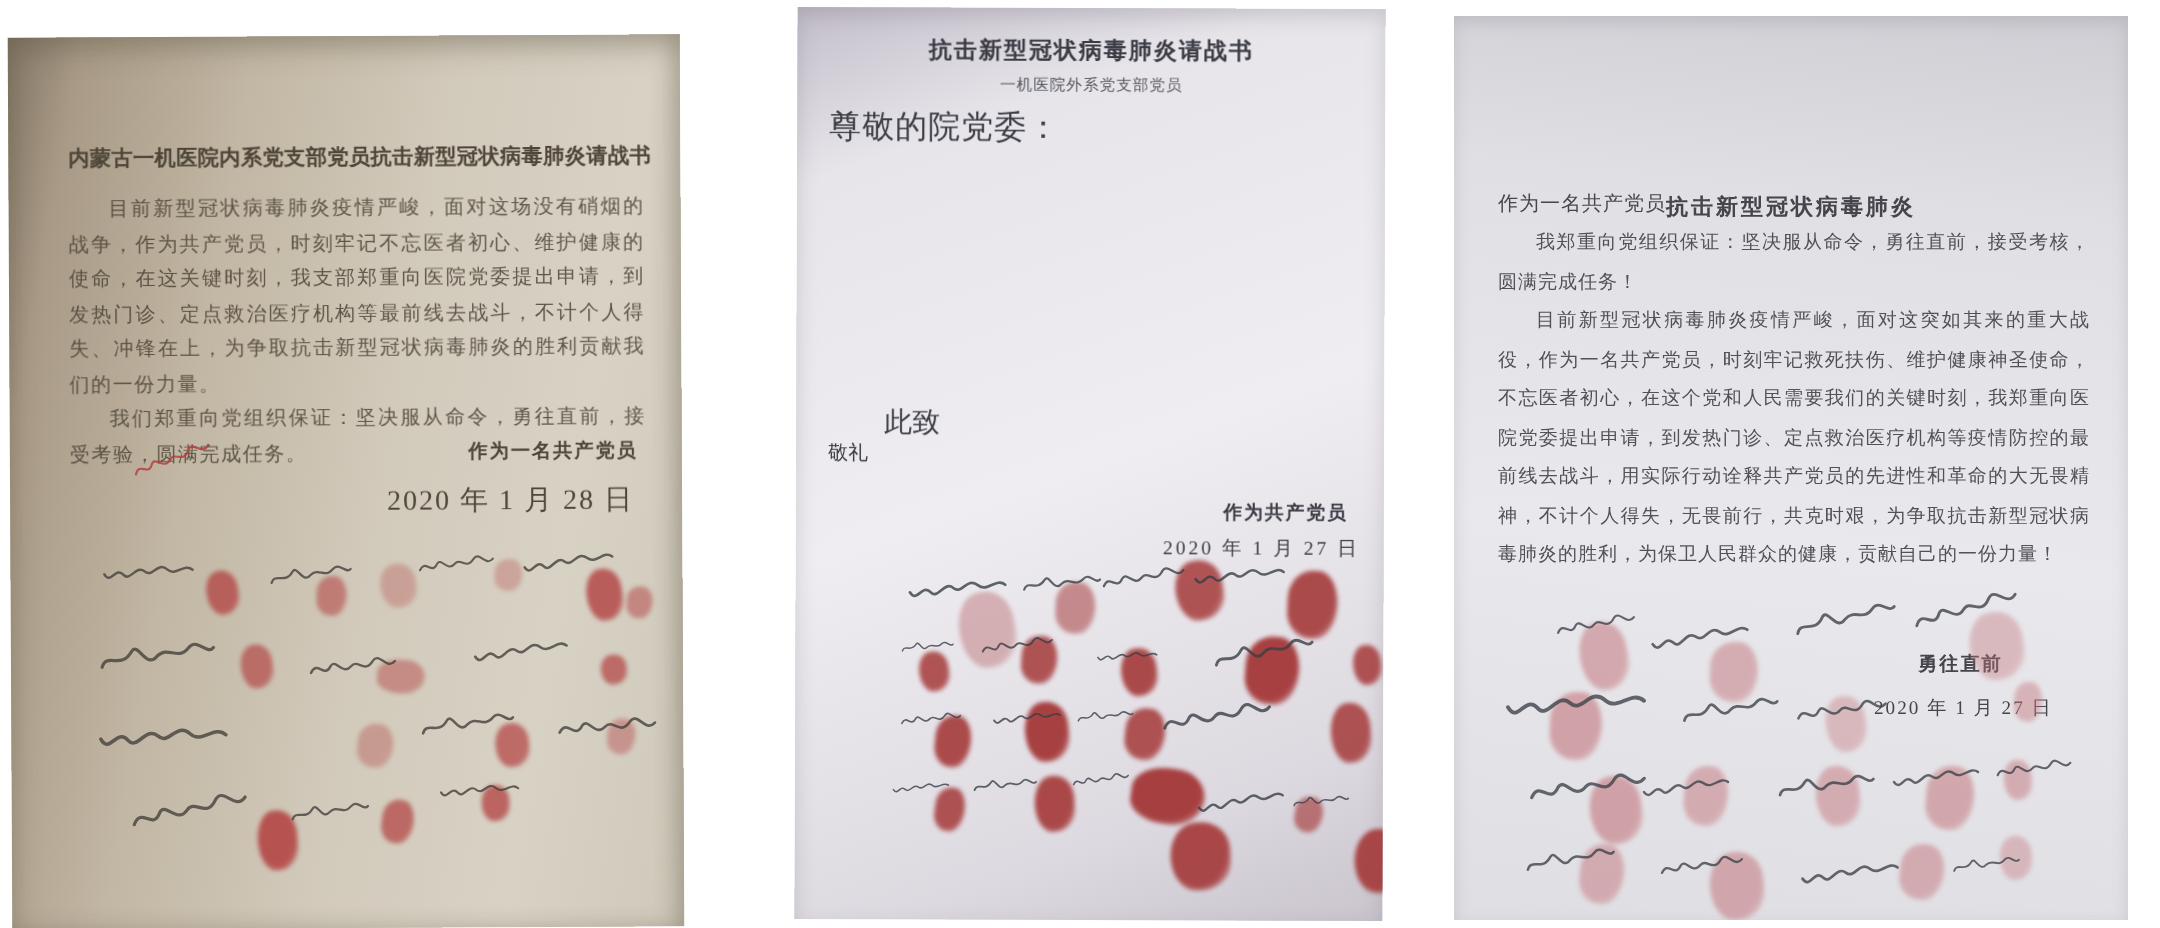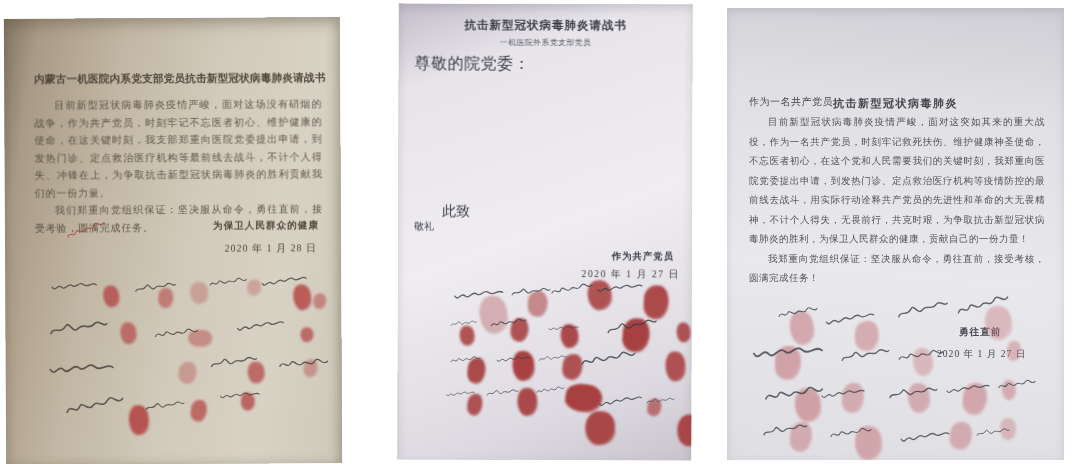--- a/index.html
+++ b/index.html
@@ -18,21 +18,21 @@
     background:linear-gradient(186deg,#cfced4 0%,#e0dfe4 22%,#e9e8ec 58%,#dfdee2 100%);
     box-shadow:inset 0 3px 8px rgba(110,108,118,.22);}
   .txt{position:absolute;filter:blur(.25px);}
   .jbody{text-align:justify;}
   .jbody p{margin:0;text-indent:2em;}
   
   .d1{color:#4e4639;}
   .d1-title{left:30px;top:54px;font-size:10.6px;font-weight:bold;white-space:nowrap;letter-spacing:.2px;}
   .d1-body{left:30px;top:78px;width:288px;font-size:10px;line-height:17.5px;letter-spacing:.8px;opacity:.88;}
   .d1-sign{right:22px;top:202px;font-size:9.6px;font-weight:bold;letter-spacing:1px;}
-  .d1-date{right:24px;top:224px;font-size:10px;letter-spacing:1px;text-align:center;}
+  .d1-date{right:24px;top:224px;font-size:14px;letter-spacing:1px;text-align:center;}
   
   .d2{color:#3c3c46;}
   .d2-title{left:0;top:14px;width:100%;text-align:center;font-size:11.5px;font-weight:bold;letter-spacing:1px;}
   .d2-subtitle{left:0;top:33px;width:100%;text-align:center;font-size:7.8px;letter-spacing:.5px;opacity:.85;}
   .d2-salutation{left:16px;top:50px;font-size:16px;letter-spacing:.5px;}
   .d2-body{left:16px;top:68px;width:262px;font-size:9.4px;line-height:18.5px;letter-spacing:.2px;opacity:.92;}
   .d2-closing1{left:44px;top:199px;font-size:14px;}
   .d2-closing2{left:16px;top:216px;font-size:10px;}
   .d2-sign{right:18px;top:246px;font-size:9.4px;font-weight:bold;letter-spacing:1px;}
   .d2-date{right:12px;top:264px;font-size:9.8px;letter-spacing:1.5px;}
@@ -56,21 +56,21 @@
 <body>
 
 <div id="stage">
 
   <div class="photo photo-left d1">
     <div class="txt d1-title">内蒙古一机医院内系党支部党员抗击新型冠状病毒肺炎请战书</div>
     <div class="txt d1-body jbody">
       <p>目前新型冠状病毒肺炎疫情严峻，面对这场没有硝烟的战争，作为共产党员，时刻牢记不忘医者初心、维护健康的使命，在这关键时刻，我支部郑重向医院党委提出申请，到发热门诊、定点救治医疗机构等最前线去战斗，不计个人得失、冲锋在上，为争取抗击新型冠状病毒肺炎的胜利贡献我们的一份力量。</p>
       <p>我们郑重向党组织保证：坚决服从命令，勇往直前，接受考验，圆满完成任务。</p>
     </div>
-    <div class="txt d1-sign">为保卫人民群众的健康</div>
+    <div class="txt d1-sign">作为一名共产党员</div>
     <div class="txt d1-date">2020 年 1 月 28 日</div>
     <div class="stamps">
         <div class="print" style="left: 98px; top: 267px; width: 16px; height: 22px; opacity: 0.75; background: radial-gradient(at 45% 42%, rgb(178, 64, 64) 0%, rgb(178, 64, 64) 62%, transparent 95%); transform: rotate(-10deg);"></div>
         <div class="print" style="left: 153px; top: 270px; width: 15px; height: 20px; opacity: 0.55; background: radial-gradient(at 45% 42%, rgb(178, 64, 64) 0%, rgb(178, 64, 64) 62%, transparent 95%); transform: rotate(1deg);"></div>
         <div class="print" style="left: 185px; top: 264px; width: 18px; height: 22px; opacity: 0.3; background: radial-gradient(at 45% 42%, rgb(178, 64, 64) 0%, rgb(178, 64, 64) 62%, transparent 95%); transform: rotate(-9deg);"></div>
         <div class="print" style="left: 242px; top: 262px; width: 14px; height: 16px; opacity: 0.3; background: radial-gradient(at 45% 42%, rgb(178, 64, 64) 0%, rgb(178, 64, 64) 62%, transparent 95%); transform: rotate(2deg);"></div>
         <div class="print" style="left: 288px; top: 267px; width: 18px; height: 26px; opacity: 0.8; background: radial-gradient(at 45% 42%, rgb(178, 64, 64) 0%, rgb(178, 64, 64) 62%, transparent 95%); transform: rotate(-8deg);"></div>
         <div class="print" style="left: 308px; top: 276px; width: 13px; height: 16px; opacity: 0.5; background: radial-gradient(at 45% 42%, rgb(178, 64, 64) 0%, rgb(178, 64, 64) 62%, transparent 95%); transform: rotate(3deg);"></div>
         <div class="print" style="left: 115px; top: 304px; width: 16px; height: 22px; opacity: 0.65; background: radial-gradient(at 45% 42%, rgb(178, 64, 64) 0%, rgb(178, 64, 64) 62%, transparent 95%); transform: rotate(-7deg);"></div>
         <div class="print" style="left: 183px; top: 312px; width: 24px; height: 17px; opacity: 0.45; background: radial-gradient(at 45% 42%, rgb(178, 64, 64) 0%, rgb(178, 64, 64) 62%, transparent 95%); transform: rotate(4deg);"></div>
@@ -205,22 +205,22 @@
         <svg class="sig" viewBox="0 0 100 30" width="30" height="10" style="left: 248px; top: 391px; transform: rotate(-4deg);">
           <path d="M5,20 C10,8 20,24 30,10 C36,2 40,26 50,16 C60,8 66,22 76,12 C84,4 90,20 96,14" fill="none" stroke="#3a3e46" stroke-width="2.6" stroke-linecap="round" opacity="0.8"></path>
         </svg>
       </div>
   </div>
 
   <div class="photo photo-right d3">
     <div class="txt d3-t2">抗击新型冠状病毒肺炎</div>
     <div class="txt d3-salutation">作为一名共产党员：</div>
     <div class="txt d3-body jbody">
+      <p>我郑重向党组织保证：坚决服从命令，勇往直前，接受考核，圆满完成任务！</p>
       <p>目前新型冠状病毒肺炎疫情严峻，面对这突如其来的重大战役，作为一名共产党员，时刻牢记救死扶伤、维护健康神圣使命，不忘医者初心，在这个党和人民需要我们的关键时刻，我郑重向医院党委提出申请，到发热门诊、定点救治医疗机构等疫情防控的最前线去战斗，用实际行动诠释共产党员的先进性和革命的大无畏精神，不计个人得失，无畏前行，共克时艰，为争取抗击新型冠状病毒肺炎的胜利，为保卫人民群众的健康，贡献自己的一份力量！</p>
-      <p>我郑重向党组织保证：坚决服从命令，勇往直前，接受考核，圆满完成任务！</p>
     </div>
     <div class="txt d3-sign">勇往直前</div>
     <div class="txt d3-date">2020 年 1 月 27 日</div>
     <div class="stamps">
         <div class="print" style="left: 63px; top: 303px; width: 24px; height: 34px; opacity: 0.55; background: radial-gradient(at 45% 42%, rgb(196, 119, 126) 0%, rgb(196, 119, 126) 62%, transparent 95%); transform: rotate(-10deg);"></div>
         <div class="print" style="left: 128px; top: 313px; width: 24px; height: 30px; opacity: 0.5; background: radial-gradient(at 45% 42%, rgb(196, 119, 126) 0%, rgb(196, 119, 126) 62%, transparent 95%); transform: rotate(1deg);"></div>
         <div class="print" style="left: 258px; top: 298px; width: 27px; height: 34px; opacity: 0.4; background: radial-gradient(at 45% 42%, rgb(196, 119, 126) 0%, rgb(196, 119, 126) 62%, transparent 95%); transform: rotate(-9deg);"></div>
         <div class="print" style="left: 48px; top: 338px; width: 26px; height: 34px; opacity: 0.6; background: radial-gradient(at 45% 42%, rgb(196, 119, 126) 0%, rgb(196, 119, 126) 62%, transparent 95%); transform: rotate(2deg);"></div>
         <div class="print" style="left: 186px; top: 340px; width: 20px; height: 28px; opacity: 0.4; background: radial-gradient(at 45% 42%, rgb(196, 119, 126) 0%, rgb(196, 119, 126) 62%, transparent 95%); transform: rotate(-8deg);"></div>
         <div class="print" style="left: 280px; top: 333px; width: 14px; height: 20px; opacity: 0.45; background: radial-gradient(at 45% 42%, rgb(196, 119, 126) 0%, rgb(196, 119, 126) 62%, transparent 95%); transform: rotate(3deg);"></div>

